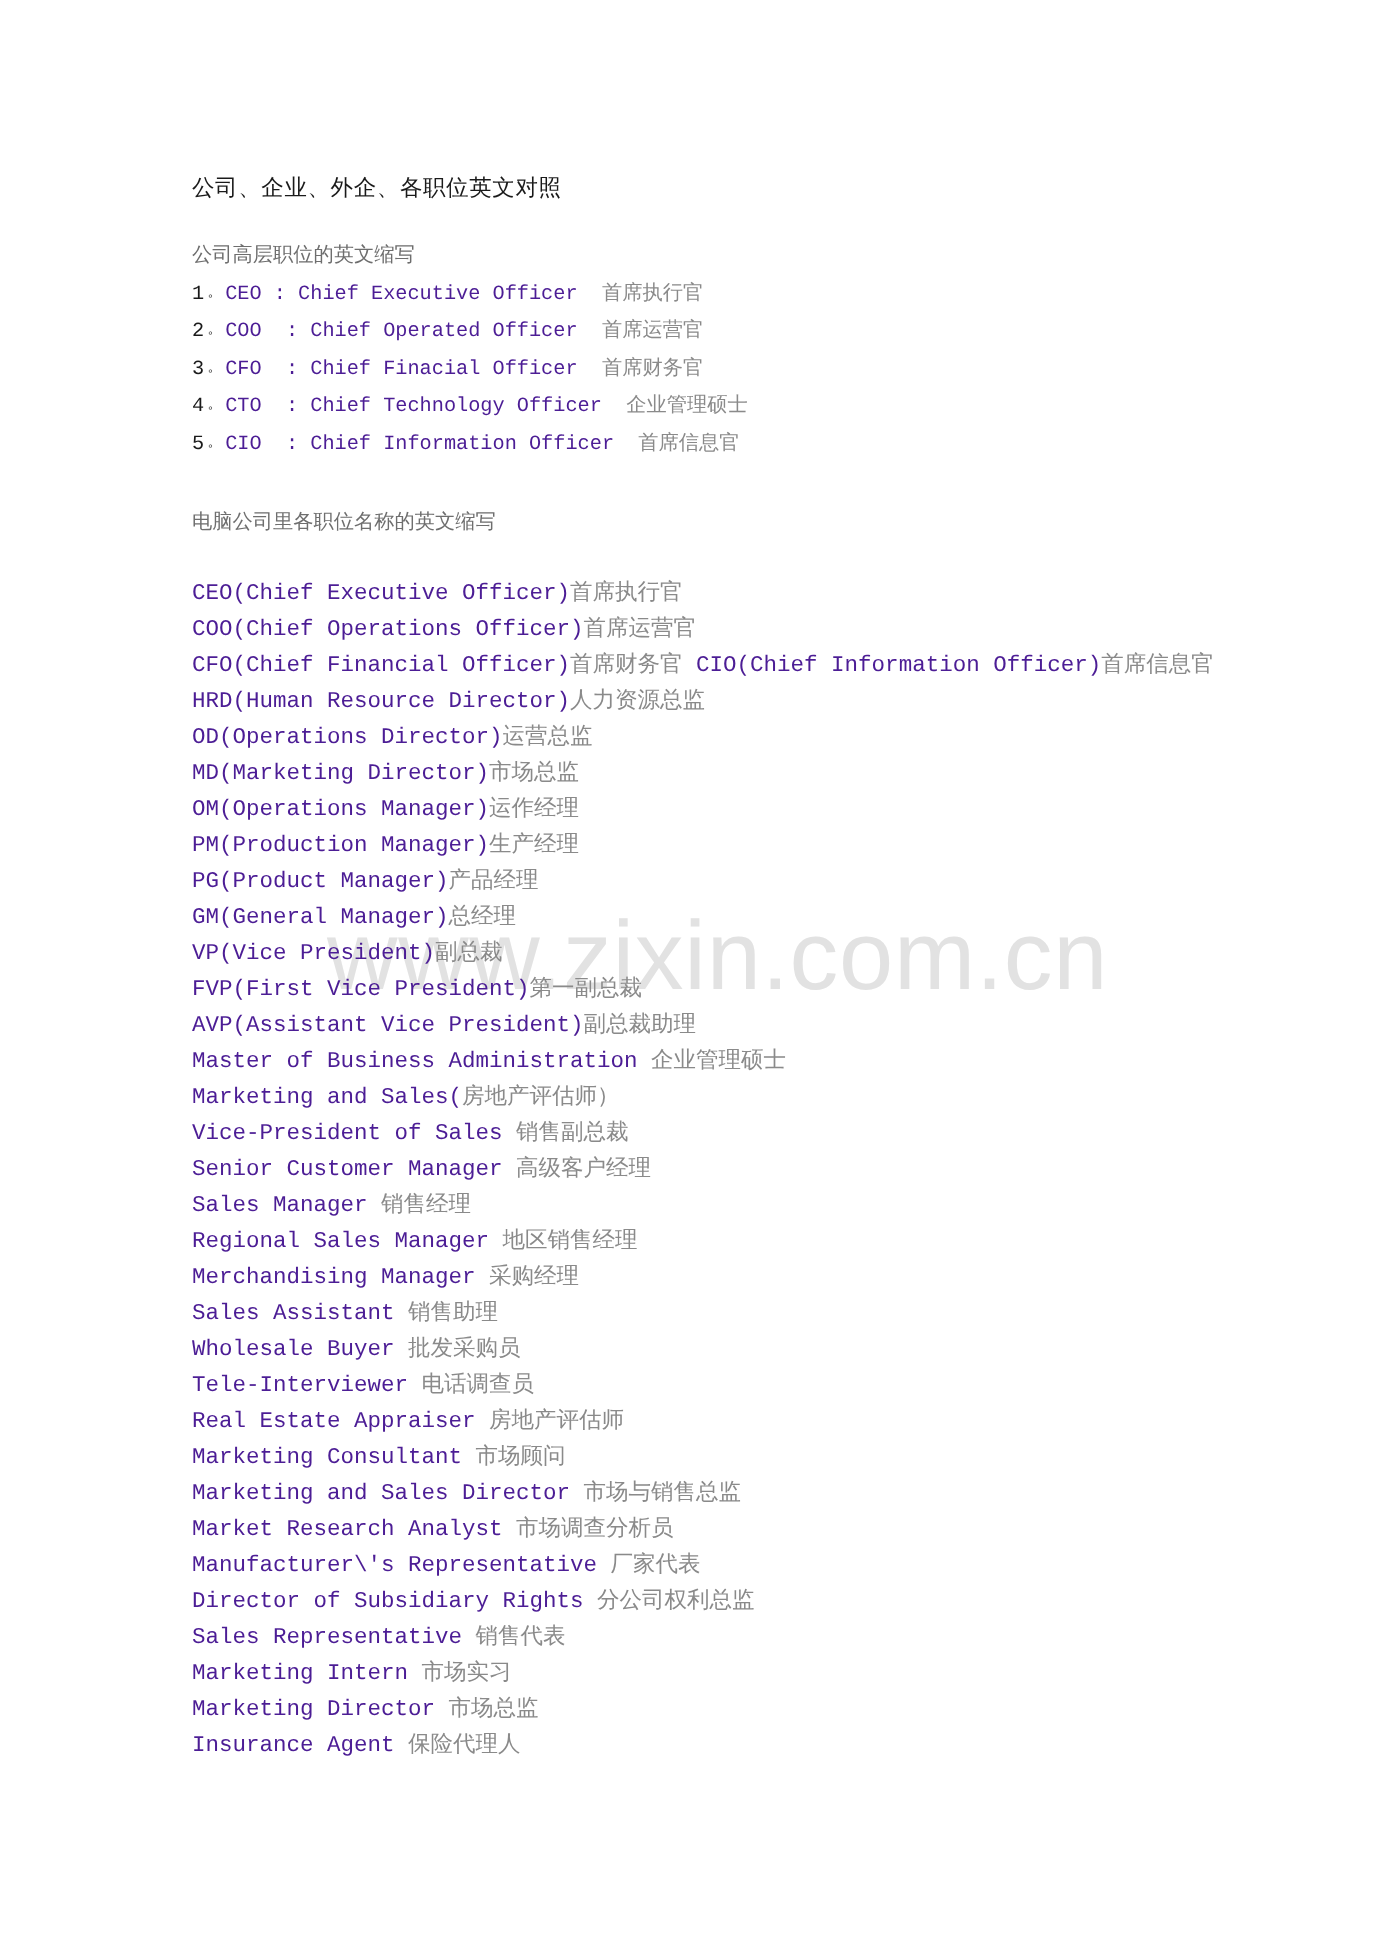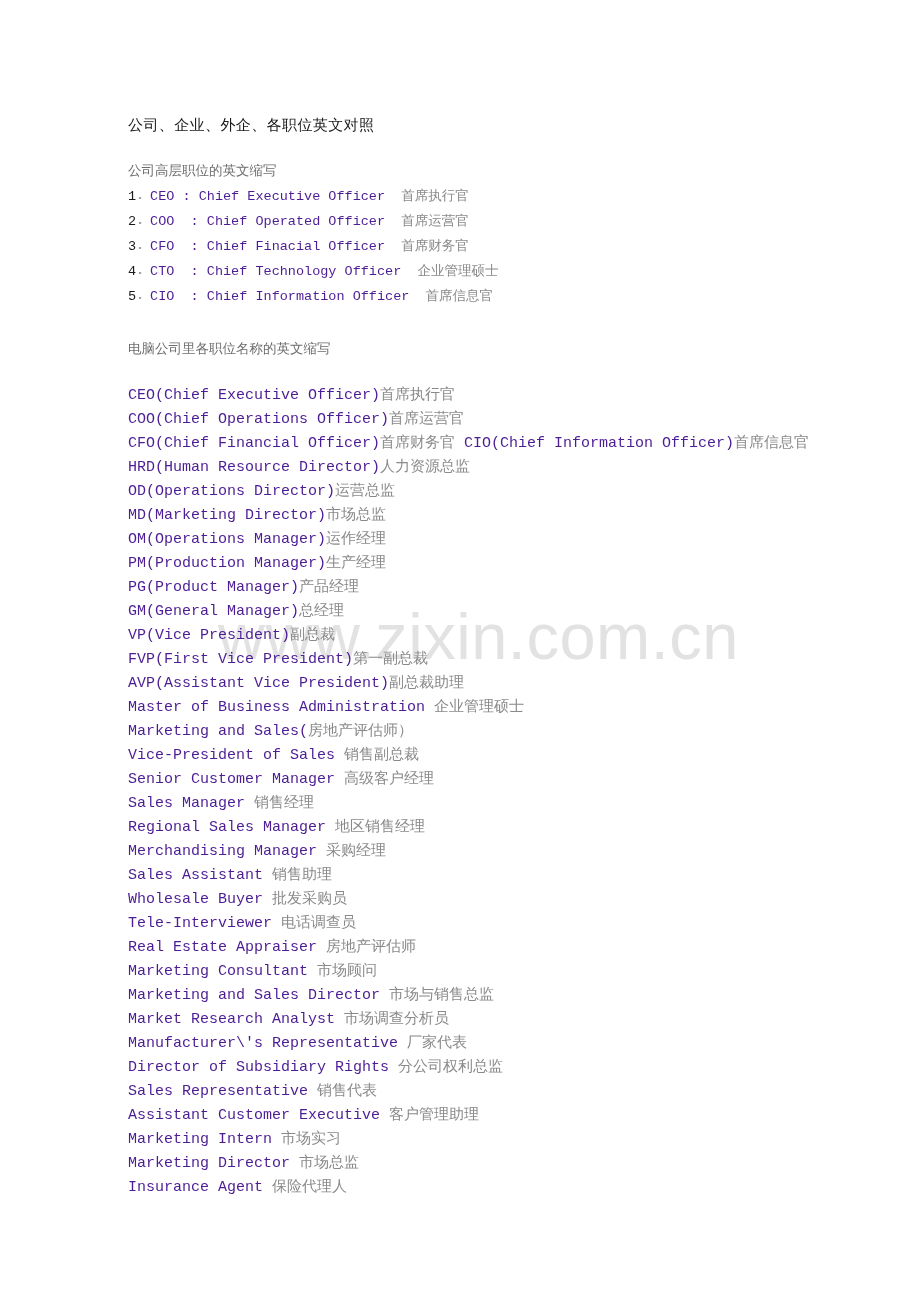--- a/index.html
+++ b/index.html
@@ -149,20 +149,19 @@
         <li><span class="en sp">Sales Assistant </span><span class="zh sp">销售助理</span></li>
         <li><span class="en sp">Wholesale Buyer </span><span class="zh sp">批发采购员</span></li>
         <li><span class="en sp">Tele-Interviewer </span><span class="zh sp">电话调查员</span></li>
         <li><span class="en sp">Real Estate Appraiser </span><span class="zh sp">房地产评估师</span></li>
         <li><span class="en sp">Marketing Consultant </span><span class="zh sp">市场顾问</span></li>
         <li><span class="en sp">Marketing and Sales Director </span><span class="zh sp">市场与销售总监</span></li>
         <li><span class="en sp">Market Research Analyst </span><span class="zh sp">市场调查分析员</span></li>
         <li><span class="en sp">Manufacturer\'s Representative </span><span class="zh sp">厂家代表</span></li>
         <li><span class="en sp">Director of Subsidiary Rights </span><span class="zh sp">分公司权利总监</span></li>
         <li><span class="en sp">Sales Representative </span><span class="zh sp">销售代表</span></li>
-        <li><span class="en sp">Assistant Customer Executive </span><span class="zh sp">客户管理助理</span></li>
         <li><span class="en sp">Marketing Intern </span><span class="zh sp">市场实习</span></li>
         <li><span class="en sp">Marketing Director </span><span class="zh sp">市场总监</span></li>
         <li><span class="en sp">Insurance Agent </span><span class="zh sp">保险代理人</span></li>
       </ul>
 
   </div>
 </div>
 
 </body></html>

